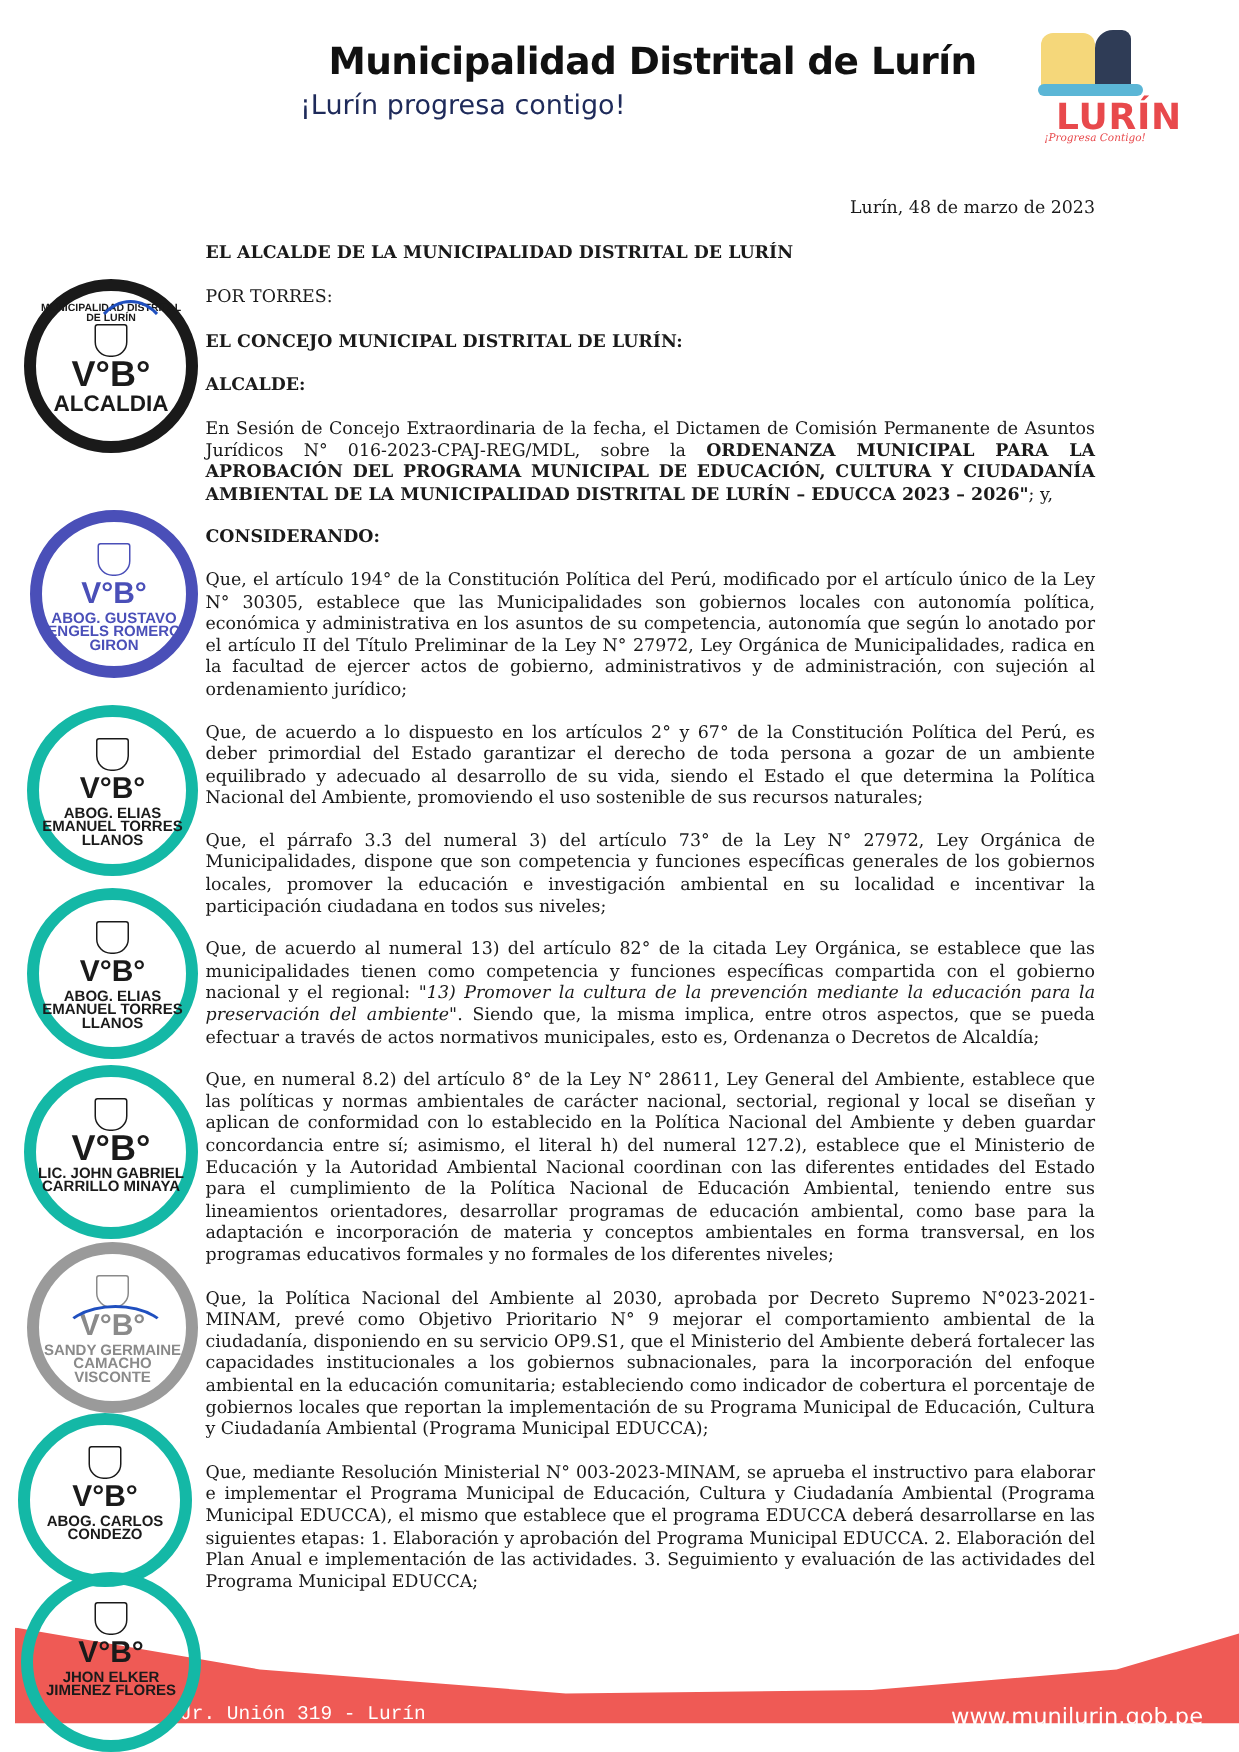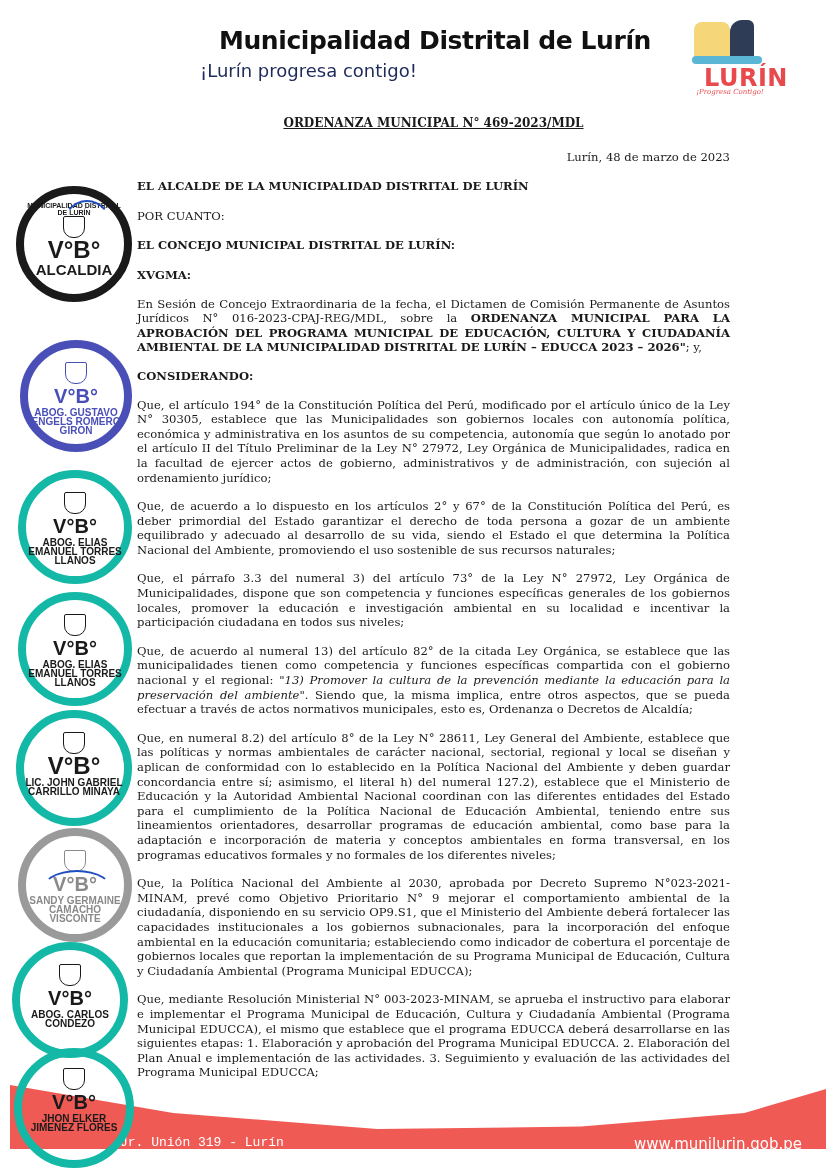--- a/index.html
+++ b/index.html
@@ -96,26 +96,25 @@
   <div class="stamp" style="left:12px;top:942px;width:100px;height:100px;">
     <div class="emblem" style="margin-top:14px;"></div>
     <div class="vb" style="font-size:20px;">V°B°</div>
     <div class="who">ABOG. CARLOS CONDEZO</div>
   </div>
   <div class="sig" style="left:60px;top:200px;width:50px;height:60px;"></div>
   <div class="sig" style="left:40px;top:870px;width:70px;height:40px;"></div>
 </div>
 
 <div class="doc">
-  <div class="doc-title">ORDENANZA MUNICIPAL N° 469-2023/MDL</div>
   <div class="doc-date">Lurín, 48 de marzo de 2023</div>
   <div class="heading line-gap">EL ALCALDE DE LA MUNICIPALIDAD DISTRITAL DE LURÍN</div>
-  <div class="line-gap">POR CUANTO:</div>
+  <div class="line-gap">POR TORRES:</div>
   <div class="heading line-gap">EL CONCEJO MUNICIPAL DISTRITAL DE LURÍN:</div>
-  <div class="heading line-gap">XVGMA:</div>
+  <div class="heading line-gap">ALCALDE:</div>
   <p class="para"><span>En Sesión de Concejo Extraordinaria de la fecha, el Dictamen de Comisión Permanente de Asuntos Jurídicos N° 016-2023-CPAJ-REG/MDL, sobre la </span><b>ORDENANZA MUNICIPAL PARA LA APROBACIÓN DEL PROGRAMA MUNICIPAL DE EDUCACIÓN, CULTURA Y CIUDADANÍA AMBIENTAL DE LA MUNICIPALIDAD DISTRITAL DE LURÍN – EDUCCA 2023 – 2026"</b><span>; y,</span></p>
   <div class="heading para">CONSIDERANDO:</div>
   <p class="para">Que, el artículo 194° de la Constitución Política del Perú, modificado por el artículo único de la Ley N° 30305, establece que las Municipalidades son gobiernos locales con autonomía política, económica y administrativa en los asuntos de su competencia, autonomía que según lo anotado por el artículo II del Título Preliminar de la Ley N° 27972, Ley Orgánica de Municipalidades, radica en la facultad de ejercer actos de gobierno, administrativos y de administración, con sujeción al ordenamiento jurídico;</p>
   <p class="para">Que, de acuerdo a lo dispuesto en los artículos 2° y 67° de la Constitución Política del Perú, es deber primordial del Estado garantizar el derecho de toda persona a gozar de un ambiente equilibrado y adecuado al desarrollo de su vida, siendo el Estado el que determina la Política Nacional del Ambiente, promoviendo el uso sostenible de sus recursos naturales;</p>
   <p class="para">Que, el párrafo 3.3 del numeral 3) del artículo 73° de la Ley N° 27972, Ley Orgánica de Municipalidades, dispone que son competencia y funciones específicas generales de los gobiernos locales, promover la educación e investigación ambiental en su localidad e incentivar la participación ciudadana en todos sus niveles;</p>
   <p class="para"><span>Que, de acuerdo al numeral 13) del artículo 82° de la citada Ley Orgánica, se establece que las municipalidades tienen como competencia y funciones específicas compartida con el gobierno nacional y el regional: </span><i>"13) Promover la cultura de la prevención mediante la educación para la preservación del ambiente"</i><span>. Siendo que, la misma implica, entre otros aspectos, que se pueda efectuar a través de actos normativos municipales, esto es, Ordenanza o Decretos de Alcaldía;</span></p>
   <p class="para">Que, en numeral 8.2) del artículo 8° de la Ley N° 28611, Ley General del Ambiente, establece que las políticas y normas ambientales de carácter nacional, sectorial, regional y local se diseñan y aplican de conformidad con lo establecido en la Política Nacional del Ambiente y deben guardar concordancia entre sí; asimismo, el literal h) del numeral 127.2), establece que el Ministerio de Educación y la Autoridad Ambiental Nacional coordinan con las diferentes entidades del Estado para el cumplimiento de la Política Nacional de Educación Ambiental, teniendo entre sus lineamientos orientadores, desarrollar programas de educación ambiental, como base para la adaptación e incorporación de materia y conceptos ambientales en forma transversal, en los programas educativos formales y no formales de los diferentes niveles;</p>
   <p class="para">Que, la Política Nacional del Ambiente al 2030, aprobada por Decreto Supremo N°023-2021-MINAM, prevé como Objetivo Prioritario N° 9 mejorar el comportamiento ambiental de la ciudadanía, disponiendo en su servicio OP9.S1, que el Ministerio del Ambiente deberá fortalecer las capacidades institucionales a los gobiernos subnacionales, para la incorporación del enfoque ambiental en la educación comunitaria; estableciendo como indicador de cobertura el porcentaje de gobiernos locales que reportan la implementación de su Programa Municipal de Educación, Cultura y Ciudadanía Ambiental (Programa Municipal EDUCCA);</p>
   <p class="para">Que, mediante Resolución Ministerial N° 003-2023-MINAM, se aprueba el instructivo para elaborar e implementar el Programa Municipal de Educación, Cultura y Ciudadanía Ambiental (Programa Municipal EDUCCA), el mismo que establece que el programa EDUCCA deberá desarrollarse en las siguientes etapas: 1. Elaboración y aprobación del Programa Municipal EDUCCA. 2. Elaboración del Plan Anual e implementación de las actividades. 3.  Seguimiento y evaluación de las actividades del Programa Municipal EDUCCA;</p>
 </div>

